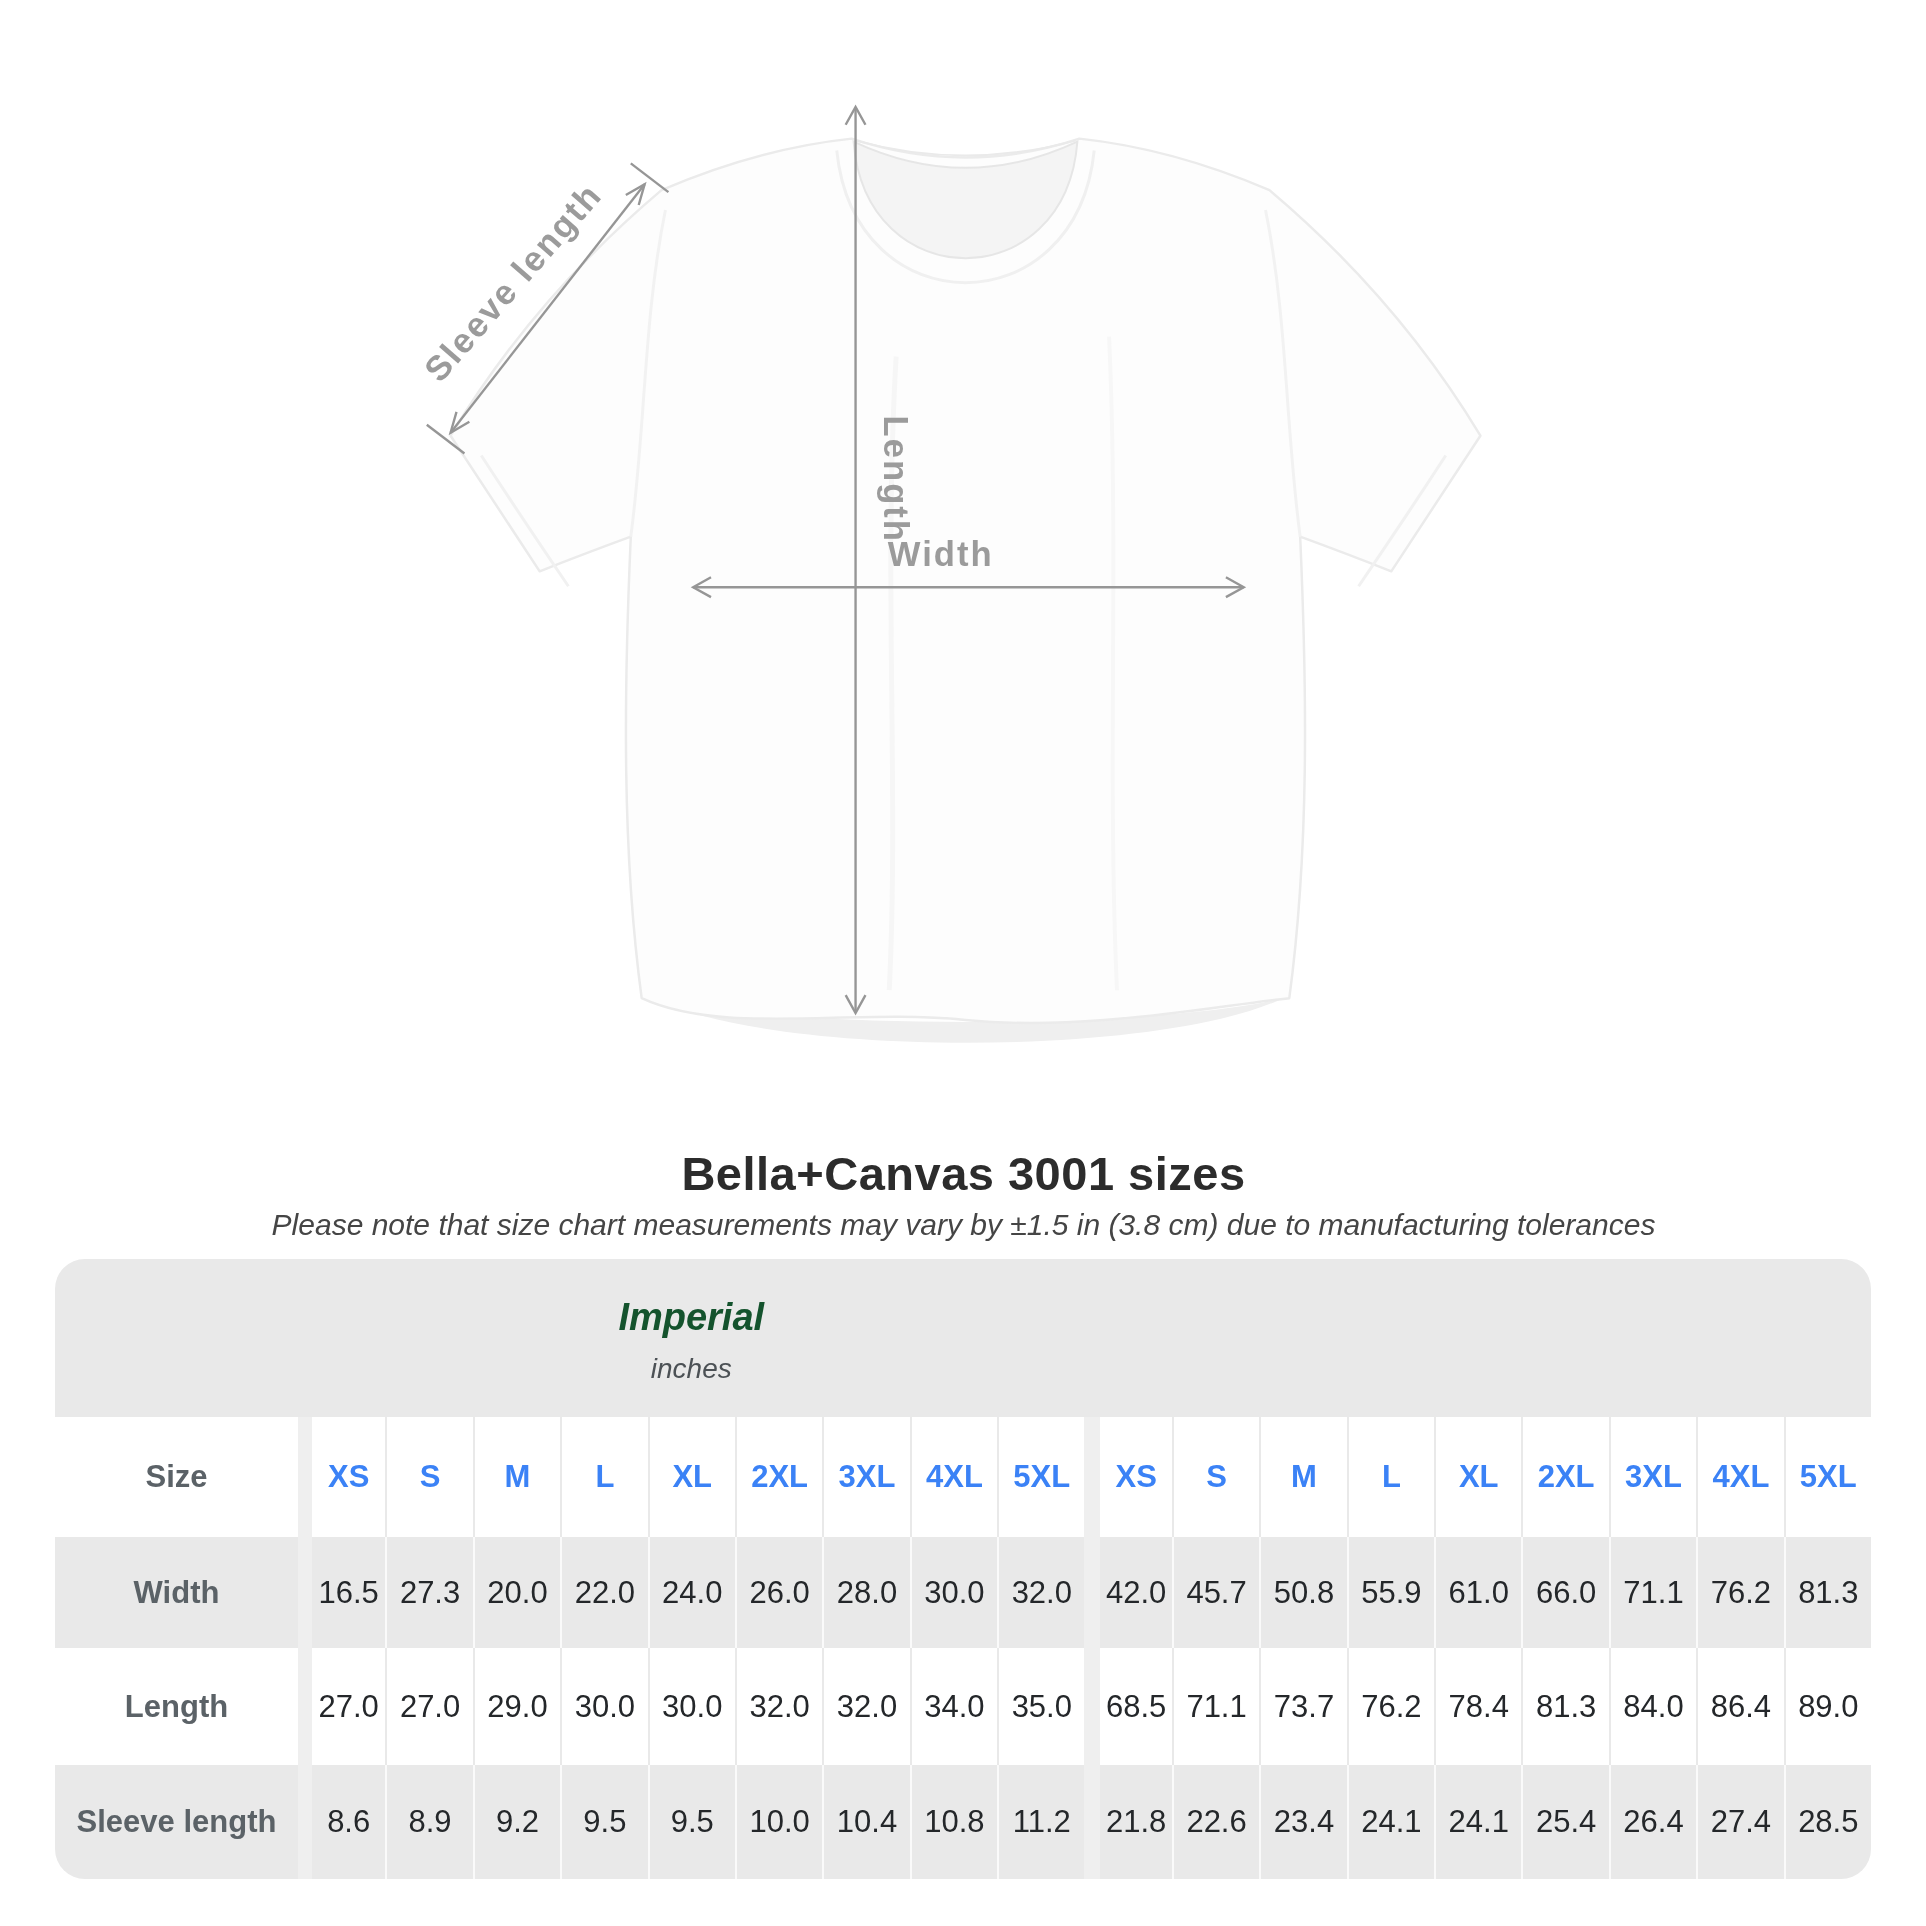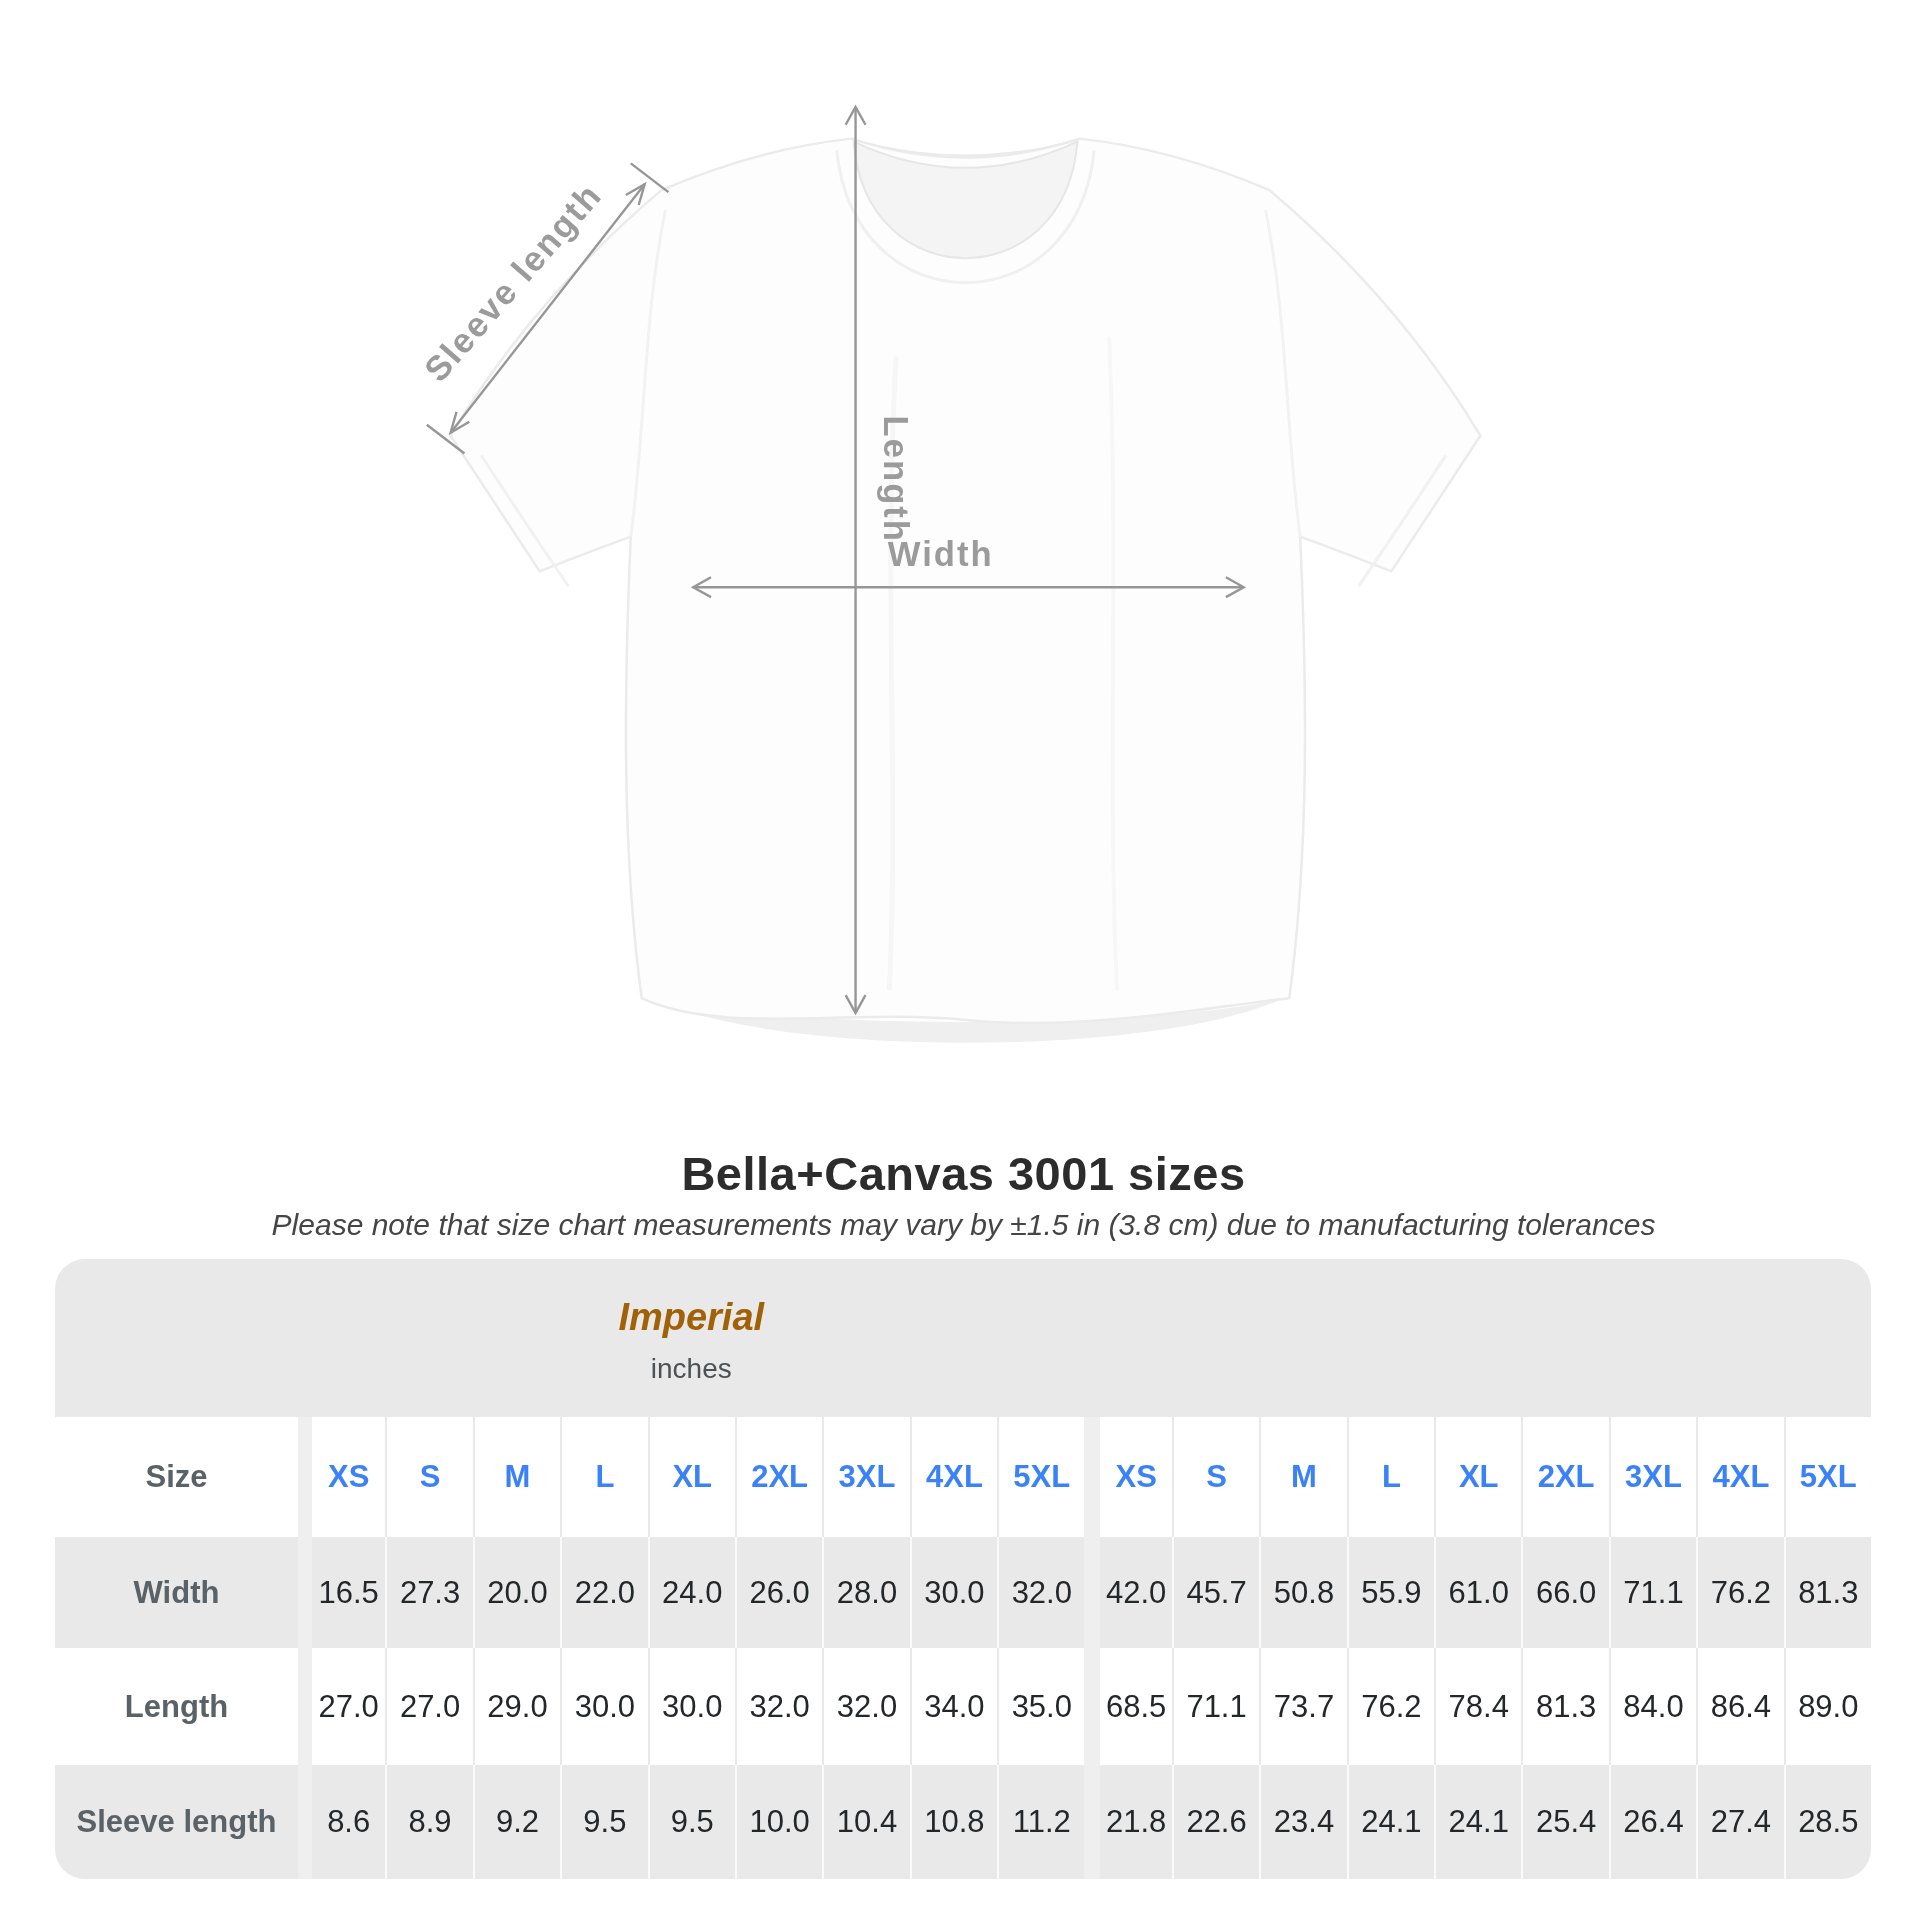--- a/index.html
+++ b/index.html
@@ -23,22 +23,22 @@
     position:absolute;left:55px;top:1259px;width:1816px;
     border-radius:30px;overflow:hidden;
   }
   .band{
     height:158px;background:#e9e9e9;
     display:grid;grid-template-columns:243px repeat(18,1fr);align-items:center;
   }
   .group{display:flex;flex-direction:column;align-items:center;gap:14px;padding-top:4px;}
   .group.imperial{grid-column:2/11;}
   .group.metric{grid-column:11/20;}
-  .g-label{font-size:38px;font-weight:bold;font-style:italic;color:#a16207;}
-  .g-unit{font-size:28px;color:#4c5155;}
+  .g-label{font-size:38px;font-weight:bold;font-style:italic;color:#14532d;}
+  .g-unit{font-size:28px;font-style:italic;color:#4c5155;}
 
   .trow{display:grid;grid-template-columns:243px repeat(18,1fr);background:#ffffff;--thin:#e9e9e9;}
   .trow.gray{background:#e9e9e9;--thin:#fafafa;}
   .r1{height:120px;}.r2{height:111px;}.r3{height:117px;}.r4{height:114px;}
   .c{
     display:flex;align-items:center;justify-content:center;
     font-size:31px;color:#24272a;box-sizing:border-box;
   }
   .c + .c{border-left:2px solid var(--thin);}
   .c.is{border-left:14px solid #efefef;}

